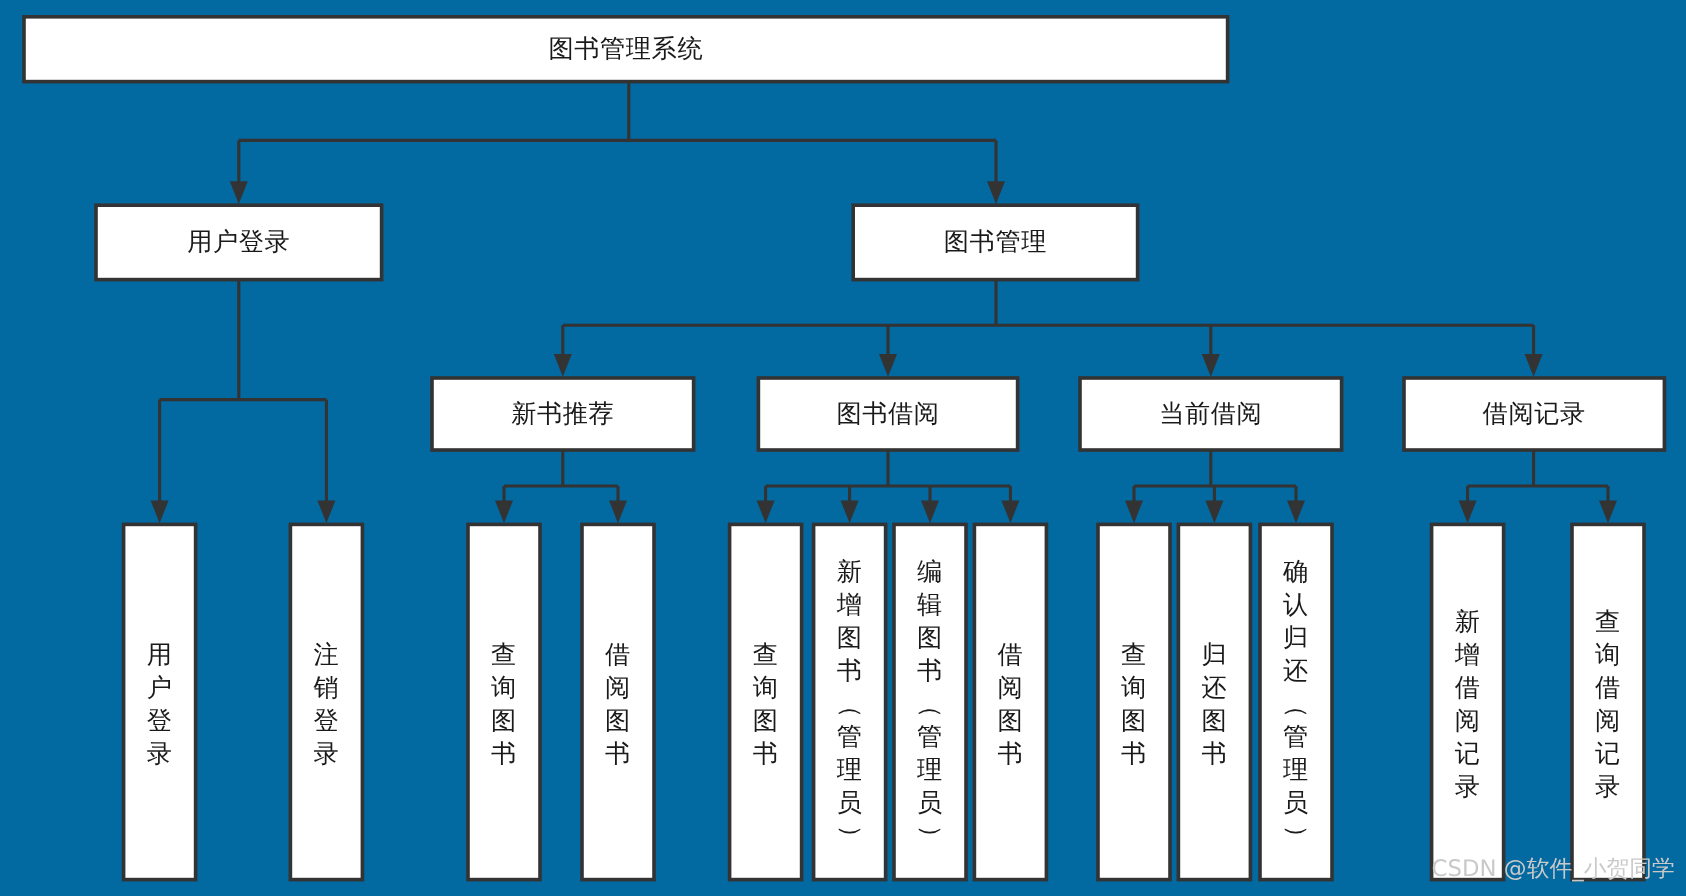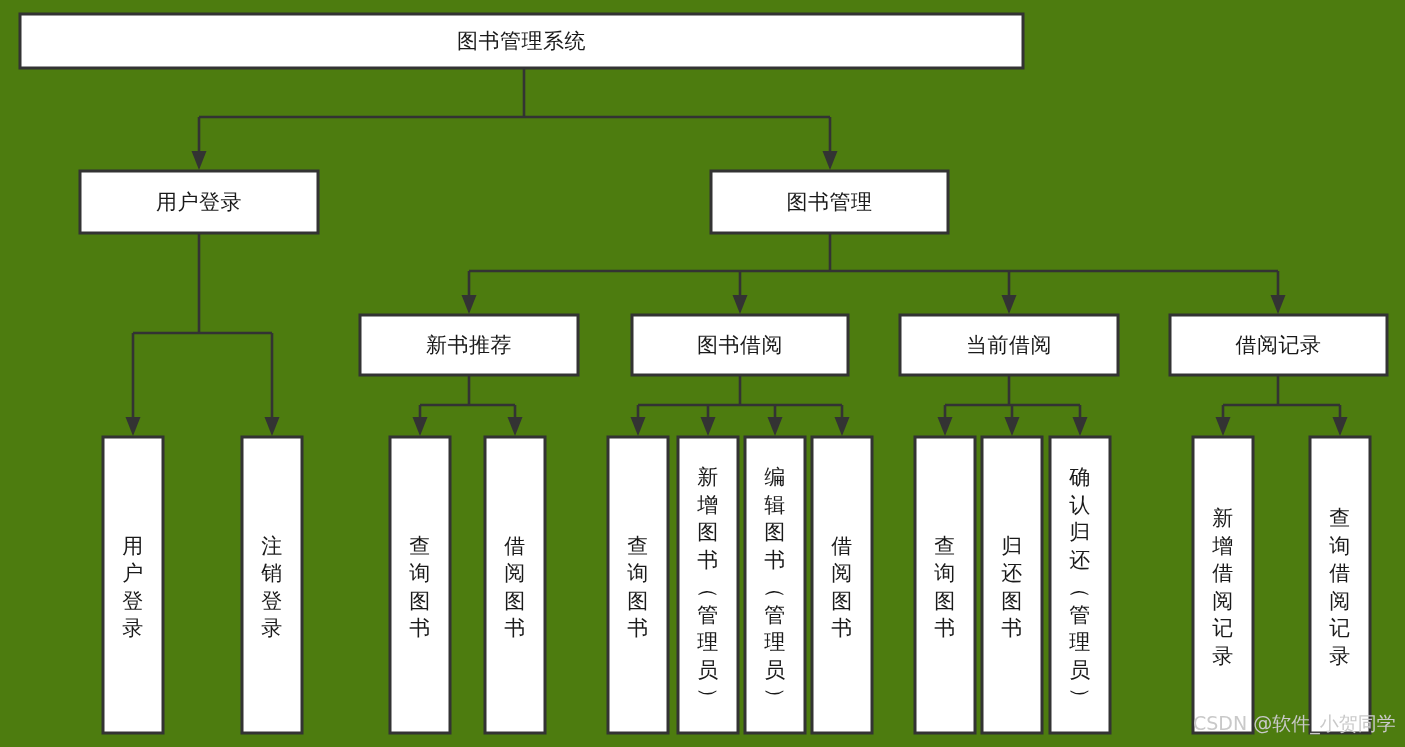--- a/index.html
+++ b/index.html
@@ -11,21 +11,21 @@
   body {
     width: 1405px;
     height: 747px;
     font-family: "DejaVu Sans", "Liberation Sans", sans-serif;
     overflow: hidden;
   }
   #diagram-root {
     position: relative;
     width: 1405px;
     height: 747px;
-    background: #4d7c0f;
+    background: #0369a1;
   }
   svg.diagram-canvas {
     display: block;
     width: 1405px;
     height: 747px;
   }
   .node-box {
     fill: #ffffff;
     stroke: #333333;
     stroke-width: 3;

